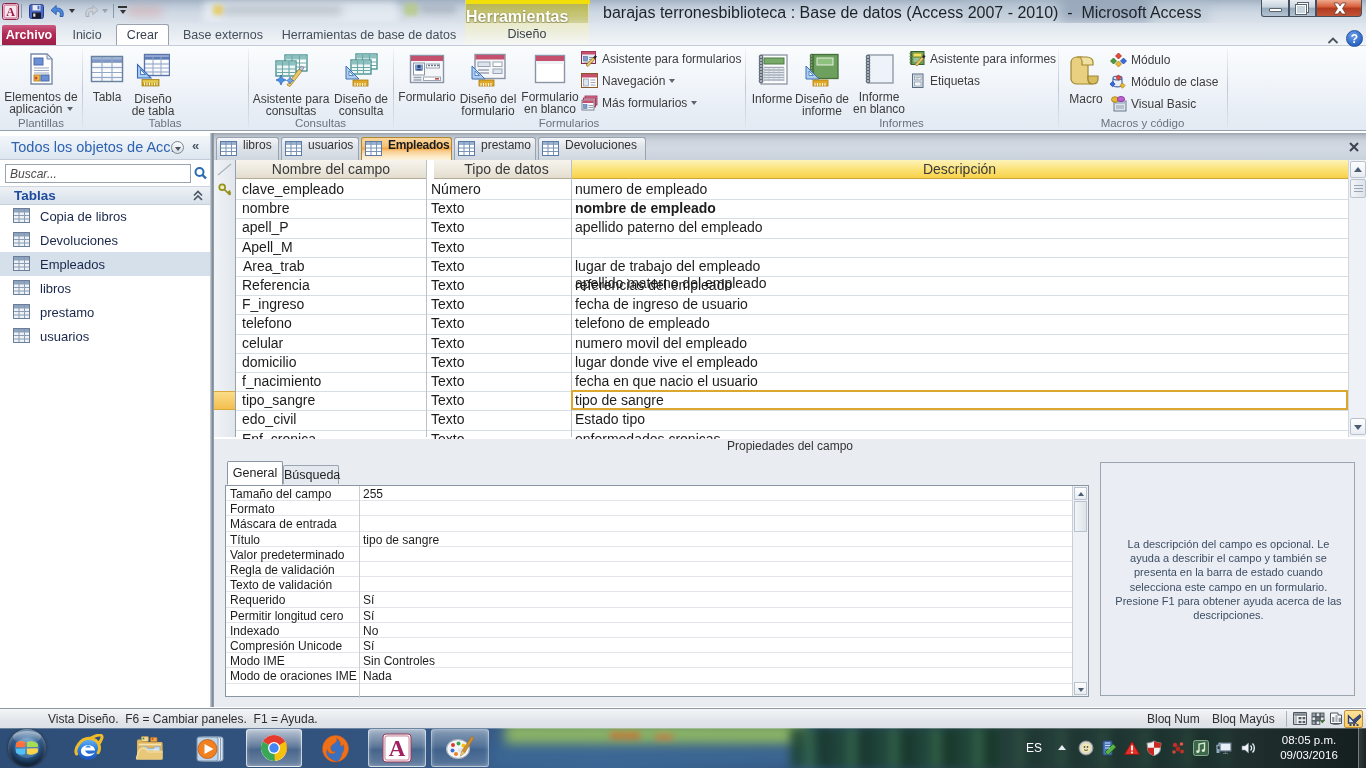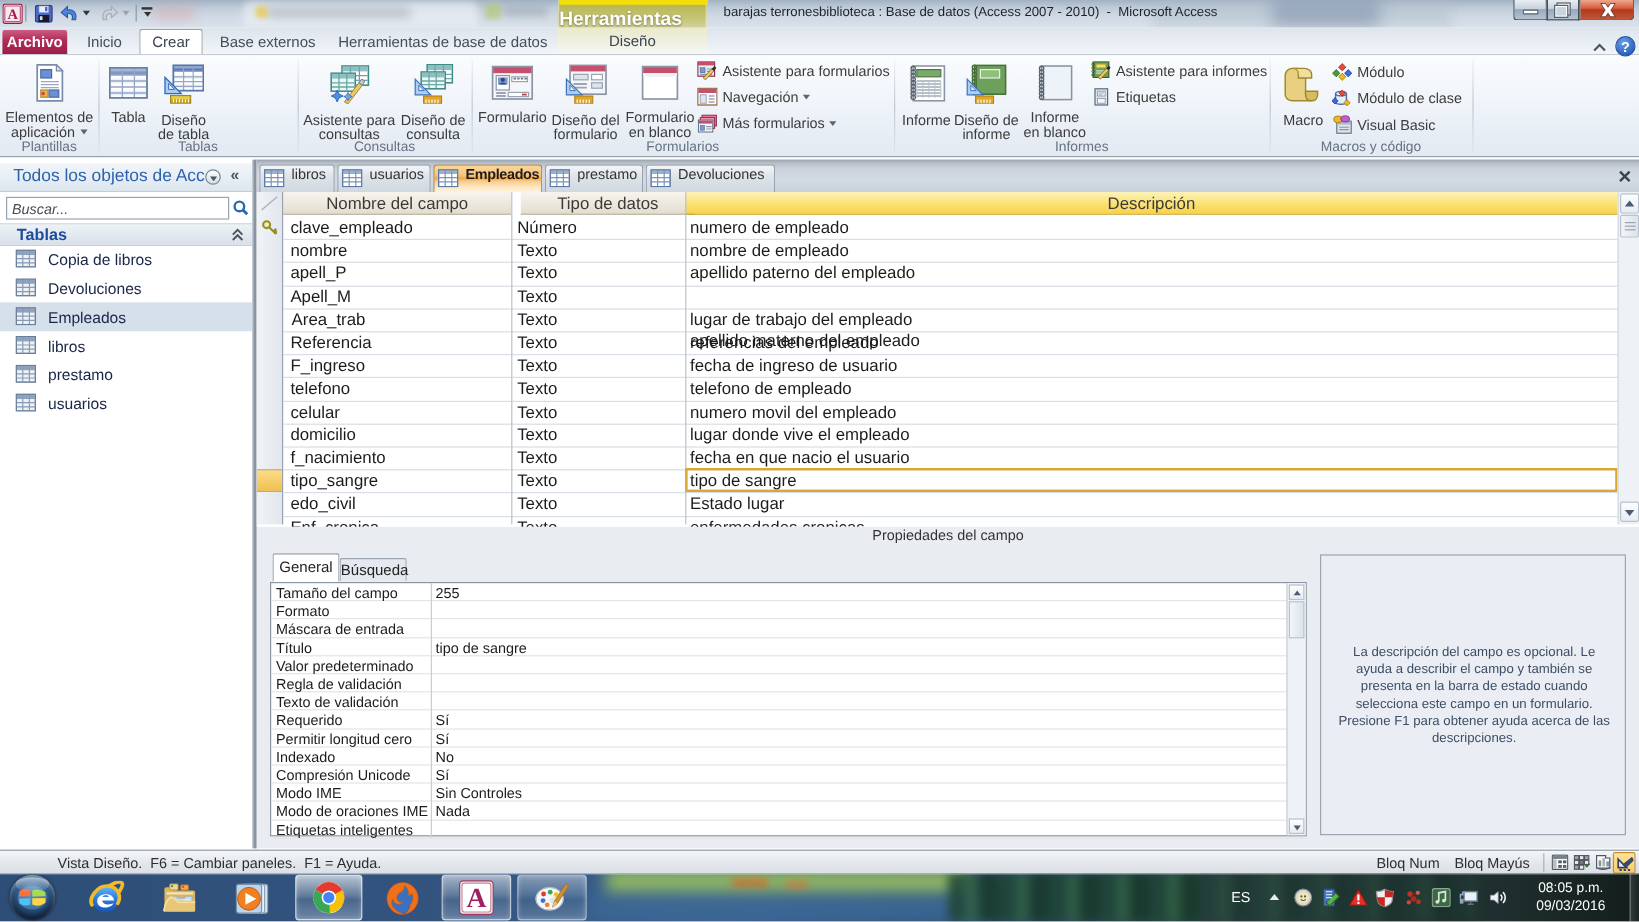--- a/index.html
+++ b/index.html
@@ -1,21 +1,21 @@
 <!DOCTYPE html>
 <html><head><meta charset="utf-8">
 <style>
 *{margin:0;padding:0;box-sizing:border-box;}
 html,body{width:1366px;height:768px;overflow:hidden;font-family:"Liberation Sans",sans-serif;}
 body{position:relative;background:#fff;}
 .abs{position:absolute;}
 
 #titlebar{left:0;top:0;width:1366px;height:23px;background:linear-gradient(#a3b2c3 0%,#bfcbd9 28%,#cfd9e4 58%,#dae1ea 100%);overflow:hidden;}
 .ghost{position:absolute;filter:blur(3px);border-radius:3px;}
-#title-text{left:603px;top:4px;font-size:11px;color:#1d2228;white-space:nowrap;}
+#title-text{left:603px;top:4px;font-size:16px;color:#1d2228;white-space:nowrap;}
 
 #ctx{left:465px;top:0;width:124px;height:46px;background:linear-gradient(rgba(180,176,70,.96) 0%,rgba(198,196,108,.9) 35%,rgba(224,224,182,.6) 70%,rgba(246,247,240,.15) 100%);border-left:1px solid rgba(255,255,255,.45);border-right:1px solid rgba(255,255,255,.45);}
 #ctx .bar{position:absolute;left:0;top:0;width:124px;height:4px;background:#f2df0a;}
 #ctx .t1{position:absolute;left:0;top:8px;width:124px;font-size:16px;font-weight:bold;color:#fff;text-shadow:0 1px 2px rgba(90,90,40,.8);}
 
 .winbtn{position:absolute;top:0;height:17px;border:1px solid #43505e;border-top:none;}
 #btn-min{left:1261px;width:28px;border-radius:0 0 0 3px;background:linear-gradient(#e8edf2 0%,#c7d2dd 45%,#97a9bc 50%,#b4c3d2 100%);}
 #btn-max{left:1289px;width:27px;background:linear-gradient(#e8edf2 0%,#c7d2dd 45%,#97a9bc 50%,#b4c3d2 100%);}
 #btn-close{left:1316px;width:46px;border-radius:0 0 4px 0;background:linear-gradient(#eda88e 0%,#d85f3a 42%,#b23a1e 52%,#c25538 100%);}
 
@@ -546,21 +546,21 @@
       <div class="hline" style="top:192.8px;"></div>
       <div class="hline" style="top:212.0px;"></div>
       <div class="hline" style="top:231.2px;"></div>
       <div class="hline" style="top:250.4px;"></div>
       <div class="hline" style="top:269.6px;"></div>
   <div class="grow" style="left:28px;top:20.0px;">clave_empleado</div>
       <div class="grow" style="left:217px;top:20.0px;">Número</div>
       <div class="grow" style="left:361px;top:20.0px;">numero de empleado</div>
       <div class="grow" style="left:28px;top:39.2px;">nombre</div>
       <div class="grow" style="left:217px;top:39.2px;">Texto</div>
-      <div class="grow" style="left:361px;top:39.2px;">nombre de empleado</div>
+      <div class="grow" style="left:361px;top:39.2px;font-weight:bold;">nombre de empleado</div>
       <div class="grow" style="left:28px;top:58.4px;">apell_P</div>
       <div class="grow" style="left:217px;top:58.4px;">Texto</div>
       <div class="grow" style="left:361px;top:58.4px;">apellido paterno del empleado</div>
       <div class="grow" style="left:28px;top:77.6px;">Apell_M</div>
       <div class="grow" style="left:217px;top:77.6px;">Texto</div>
       <div class="grow" style="left:361px;top:77.6px;margin-top:36px;">apellido materno del empleado</div>
       <div class="grow" style="left:29px;top:96.8px;">Area_trab</div>
       <div class="grow" style="left:217px;top:96.8px;">Texto</div>
       <div class="grow" style="left:361px;top:96.8px;">lugar de trabajo del empleado</div>
       <div class="grow" style="left:28px;top:116.0px;">Referencia</div>
@@ -579,21 +579,21 @@
       <div class="grow" style="left:217px;top:192.79999999999998px;">Texto</div>
       <div class="grow" style="left:361px;top:192.79999999999998px;">lugar donde vive el empleado</div>
       <div class="grow" style="left:28px;top:212.0px;">f_nacimiento</div>
       <div class="grow" style="left:217px;top:212.0px;">Texto</div>
       <div class="grow" style="left:361px;top:212.0px;">fecha en que nacio el usuario</div>
       <div class="grow" style="left:28px;top:231.2px;">tipo_sangre</div>
       <div class="grow" style="left:217px;top:231.2px;">Texto</div>
       <div class="grow" style="left:361px;top:231.2px;">tipo de sangre</div>
       <div class="grow" style="left:28px;top:250.39999999999998px;">edo_civil</div>
       <div class="grow" style="left:217px;top:250.39999999999998px;">Texto</div>
-      <div class="grow" style="left:361px;top:250.39999999999998px;">Estado lugar</div>
+      <div class="grow" style="left:361px;top:250.39999999999998px;">Estado tipo</div>
       <div class="grow" style="left:28px;top:269.6px;">Enf_cronica</div>
       <div class="grow" style="left:217px;top:269.6px;">Texto</div>
       <div class="grow" style="left:361px;top:269.6px;">enfermedades cronicas</div>
   <div class="vline" style="left:212px;"></div>
   <div class="vline" style="left:357px;"></div>
   <div class="abs" style="left:357px;top:230.4px;width:777px;height:20px;border:2px solid #dca72e;"></div>
   <div class="abs" id="gsb">
    <div class="sbtn" style="top:1px;">
           <div class="arrow-up"></div>
         </div>
@@ -655,24 +655,20 @@
           <span class="k">Compresión Unicode</span>
           <span class="v">Sí</span>
         </div>
         <div class="prow" style="top:167.2px;">
           <span class="k">Modo IME</span>
           <span class="v">Sin Controles</span>
         </div>
         <div class="prow" style="top:182.4px;">
           <span class="k">Modo de oraciones IME</span>
           <span class="v">Nada</span>
-        </div>
-        <div class="prow" style="top:197.6px;">
-          <span class="k">Etiquetas inteligentes</span>
-          <span class="v"></span>
         </div>
    <div class="abs" style="left:133px;top:0;width:1px;height:212px;background:#c9ced5;"></div>
    <div class="abs" style="left:846px;top:0;width:16px;height:210px;background:#eef1f6;border-left:1px solid #c9ced5;">
     <div style="position:absolute;left:1px;top:1px;width:13px;height:13px;background:linear-gradient(#fdfdfe,#e8ecf1);border:1px solid #b9c2cd;">
             <div style="position:absolute;left:2.5px;top:4px;width:0;height:0;border-left:3.5px solid transparent;border-right:3.5px solid transparent;border-bottom:4.5px solid #4a5d75;"></div>
           </div>
     <div style="position:absolute;left:1px;top:15px;width:13px;height:31px;background:linear-gradient(90deg,#f2f5f8,#dde3ea);border:1px solid #b9c2cd;"></div>
     <div style="position:absolute;left:1px;top:196px;width:13px;height:13px;background:linear-gradient(#fdfdfe,#e8ecf1);border:1px solid #b9c2cd;">
             <div style="position:absolute;left:2.5px;top:5px;width:0;height:0;border-left:3.5px solid transparent;border-right:3.5px solid transparent;border-top:4.5px solid #4a5d75;"></div>
           </div>

